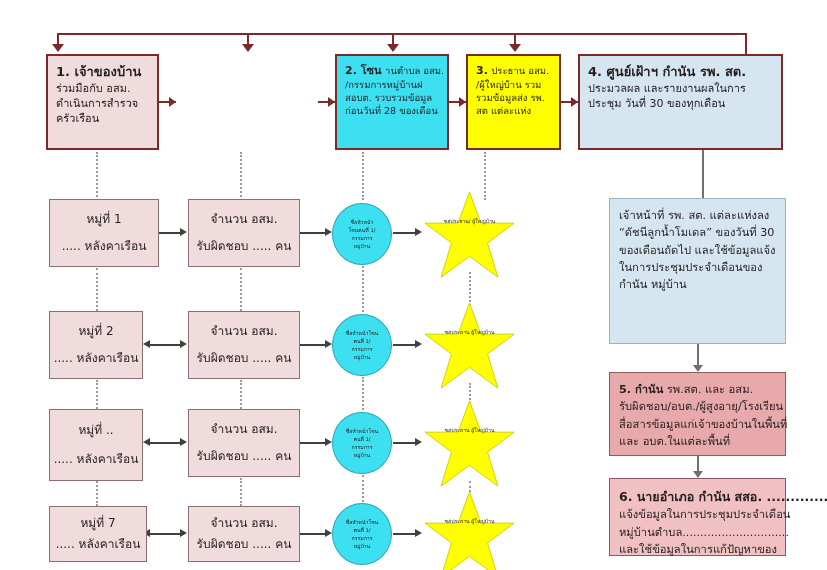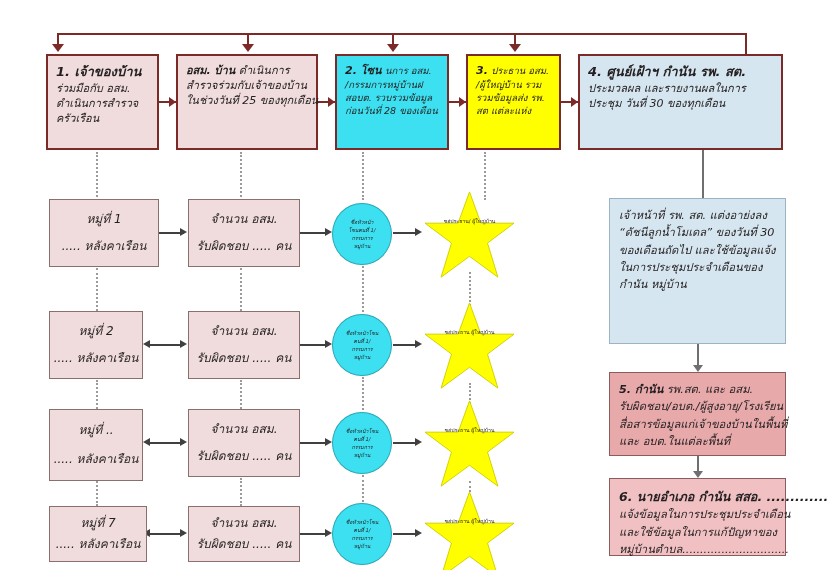--- a/index.html
+++ b/index.html
@@ -15,21 +15,20 @@
 
   
   .node{
     position:absolute;
     box-sizing:border-box;
     display:flex;
     flex-direction:column;
     justify-content:flex-start;
     line-height:1.38;
     z-index:3;
-    font-style:italic;
   }
   .node .ln{display:block;white-space:nowrap;}
   .node .hd{font-weight:bold;}
 
   
   .topbox{
     border:2px solid #7b2a28;
     padding:7px 7px 4px 8px;
     font-size:11px;
     color:#231f20;
@@ -141,36 +140,28 @@
   <div class="node topbox pink" style="left:46px;top:54px;width:113px;height:96px;">
     <span class="ln hd">1. เจ้าของบ้าน</span>
     <span class="ln">ร่วมมือกับ อสม.</span>
     <span class="ln">ดำเนินการสำรวจ</span>
     <span class="ln">ครัวเรือน</span>
   </div>
 
   <div class="hline" style="left:159px;top:101px;width:17px;"></div>
   <div class="arr arr-r" style="left:169px;top:97px;"></div>
 
-  <div class="node topbox pink" style="left:176px;top:54px;width:142px;height:96px;">
-    <span class="ln">
-      <b>อสม. บ้าน</b>
-      <span>ดำเนินการ</span>
-    </span>
-    <span class="ln">สำรวจร่วมกับเจ้าของบ้าน</span>
-    <span class="ln">ในช่วงวันที่ 25 ของทุกเดือน</span>
-  </div>
 
   <div class="hline" style="left:318px;top:101px;width:17px;"></div>
   <div class="arr arr-r" style="left:328px;top:97px;"></div>
 
   <div class="node topbox cyan" style="left:335px;top:54px;width:114px;height:96px;">
     <span class="ln">
       <b>2. โซน</b>
-      <span class="sm">นการ อสม.</span>
+      <span class="sm">านตำบล อสม.</span>
     </span>
     <span class="ln sm">/กรรมการหมู่บ้านฝ</span>
     <span class="ln sm">สอบต. รวบรวมข้อมูล</span>
     <span class="ln sm">ก่อนวันที่ 28 ของเดือน</span>
   </div>
 
   <div class="hline" style="left:449px;top:101px;width:17px;"></div>
   <div class="arr arr-r" style="left:459px;top:97px;"></div>
 
   <div class="node topbox yellow" style="left:466px;top:54px;width:95px;height:96px;">
@@ -344,21 +335,21 @@
     <svg viewBox="0 0 100 95" width="95" height="90">
       <polygon points="50,2 62,35 97,35 69,56 80,92 50,70 20,92 31,56 3,35 38,35" fill="#ffff00" stroke="#cfcf00" stroke-width="1"></polygon>
     </svg>
     <div class="starlabel">
       <span class="ln">ชอ่ประธาน</span>
       <span class="ln">ผู้ใหญ่บ้าน</span>
     </div>
   </div>
 
   <div class="node rbox lightblue" style="left:609px;top:198px;width:177px;height:146px;">
-    <span class="ln">เจ้าหน้าที่ รพ. สต. แต่งอาย่งลง</span>
+    <span class="ln">เจ้าหน้าที่ รพ. สต. แต่ละแห่งลง</span>
     <span class="ln">“ดัชนีลูกน้ำโมเดล” ของวันที่ 30</span>
     <span class="ln">ของเดือนถัดไป และใช้ข้อมูลแจ้ง</span>
     <span class="ln">ในการประชุมประจำเดือนของ</span>
     <span class="ln">กำนัน หมู่บ้าน</span>
   </div>
 
   <div class="vline-g" style="left:697px;top:344px;height:24px;"></div>
   <div class="arr arr-dg" style="left:693px;top:365px;"></div>
 
   <div class="node rbox rose" style="left:609px;top:372px;width:177px;height:84px;">
@@ -370,19 +361,19 @@
     <span class="ln">สื่อสารข้อมูลแก่เจ้าของบ้านในพื้นที่</span>
     <span class="ln">และ อบต.ในแต่ละพื้นที่</span>
   </div>
 
   <div class="vline-g" style="left:697px;top:456px;height:18px;"></div>
   <div class="arr arr-dg" style="left:693px;top:471px;"></div>
 
   <div class="node rbox rose2" style="left:609px;top:478px;width:177px;height:78px;">
     <span class="ln hd">6. นายอำเภอ กำนัน สสอ. ..............</span>
     <span class="ln">แจ้งข้อมูลในการประชุมประจำเดือน</span>
+    <span class="ln">หมู่บ้านตำบล..............................</span>
     <span class="ln">และใช้ข้อมูลในการแก้ปัญหาของ</span>
-    <span class="ln">หมู่บ้านตำบล..............................</span>
   </div>
 
   <div class="pagenum">1</div>
 
 </div>
 
 </body></html>

